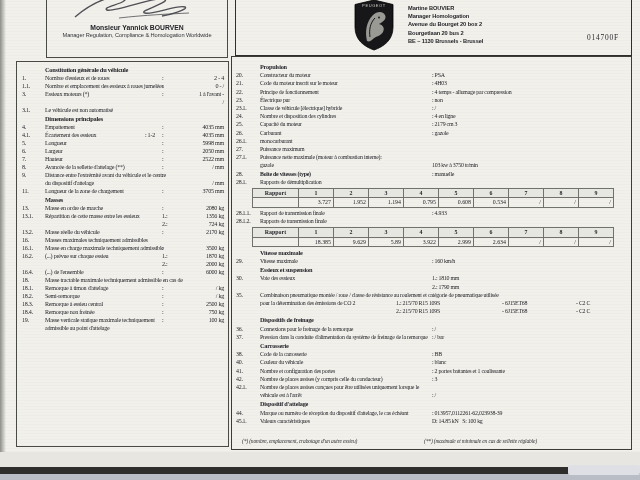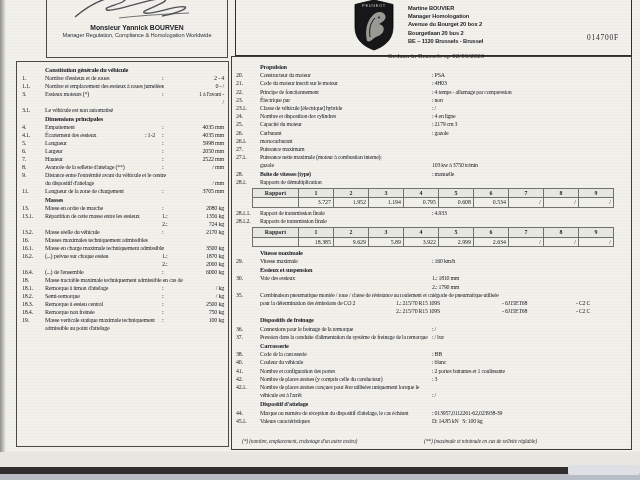--- a/index.html
+++ b/index.html
@@ -104,21 +104,20 @@
       <div class="issuer-lines">
         <div>Martine BOUVIER</div>
         <div>Manager Homologation</div>
         <div>Avenue du Bourget 20 box 2</div>
         <div>Bourgetlaan 20 bus 2</div>
         <div>BE – 1130 Brussels - Brussel</div>
       </div>
       <div class="ref-num">014700F</div>
     </div>
 
-    <div class="date-line">Gedaan in Brussels op 02/03/2023</div>
 
     <div class="left-box" id="leftCol">
         <div class="lrow sec">
           <span class="num"></span>
           <span class="lbl">
             <span class="l1">Constitution générale du véhicule</span>
           </span>
           <span class="colon"></span>
           <span class="val"></span>
         </div>

